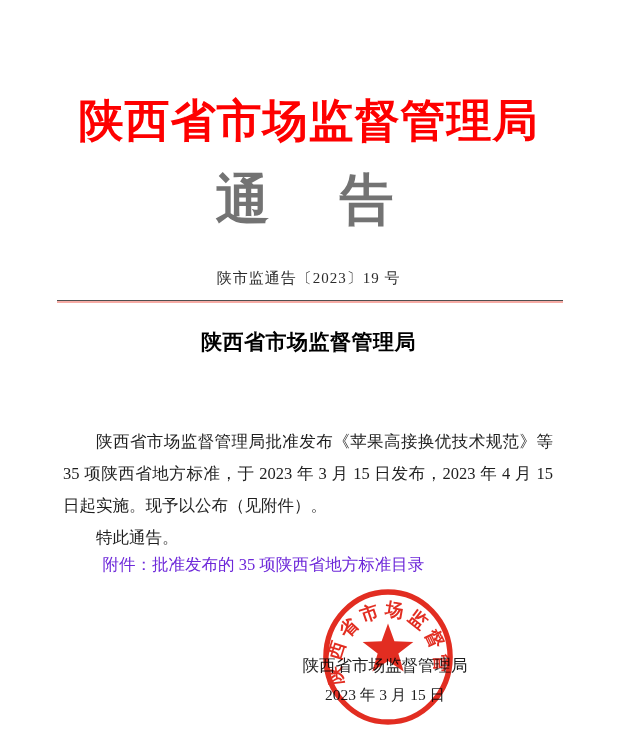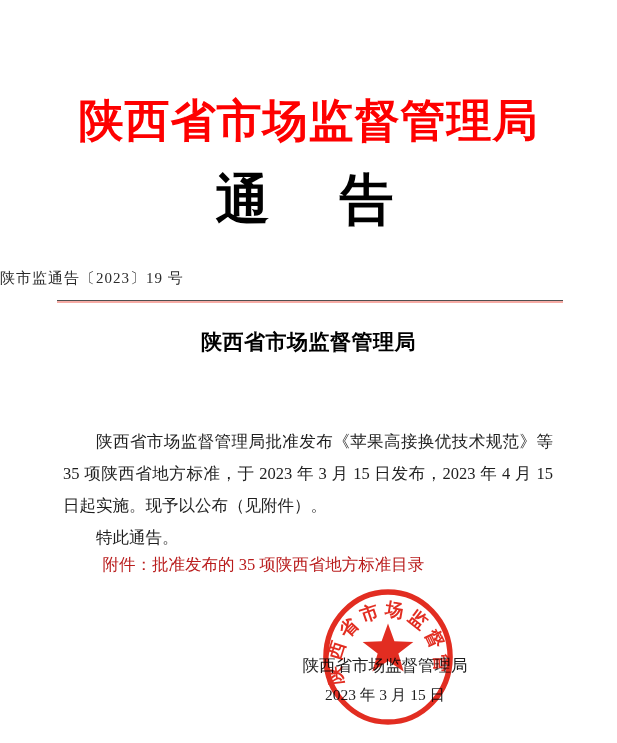--- a/index.html
+++ b/index.html
@@ -17,29 +17,29 @@
     text-align:center;
     color:#fe0000;
     font-size:45px;font-weight:bold;
     letter-spacing:1px;
     line-height:66px;
     white-space:nowrap;
   }
   .notice-type{
     position:absolute;top:162px;left:0;width:617px;
     text-align:center;
-    color:#000000;
+    color:#737373;
     font-size:54px;font-weight:bold;
     letter-spacing:8px;
     line-height:76px;
     white-space:nowrap;
   }
   .doc-number{
     position:absolute;top:269px;left:0;width:617px;
-    text-align:left;
+    text-align:center;
     font-size:15px;color:#2b2b2b;
     letter-spacing:1px;
   }
   .header-rule{
     position:absolute;top:300px;left:57px;width:506px;height:3px;
     background:linear-gradient(to bottom,#4f4f4f 0%,#4f4f4f 38%,#f6aba5 38%,#f6aba5 100%);
   }
   .doc-title{
     position:absolute;top:327px;left:0;width:617px;
     text-align:center;
@@ -48,21 +48,21 @@
   }
   .body-text{
     position:absolute;top:426px;left:63px;width:490px;
     font-size:16.5px;line-height:32px;
     text-align:justify;
     color:#1f1f1f;
   }
   .body-text p{margin:0;text-indent:2em;}
   .attachment-line{
     position:absolute;top:554px;left:63px;width:490px;
-    font-size:16.5px;color:#b91c1c;
+    font-size:16.5px;color:#6d28d9;
     text-indent:2.4em;
   }
   .signature-block{
     position:absolute;top:655px;left:275px;width:220px;
     text-align:center;
   }
   .signature-org{font-size:16.5px;color:#1f1f1f;line-height:22px;white-space:nowrap;}
   .signature-date{font-size:15.5px;color:#1f1f1f;line-height:22px;margin-top:7px;white-space:nowrap;}
   .seal{
     position:absolute;top:587px;left:319px;width:138px;height:140px;

